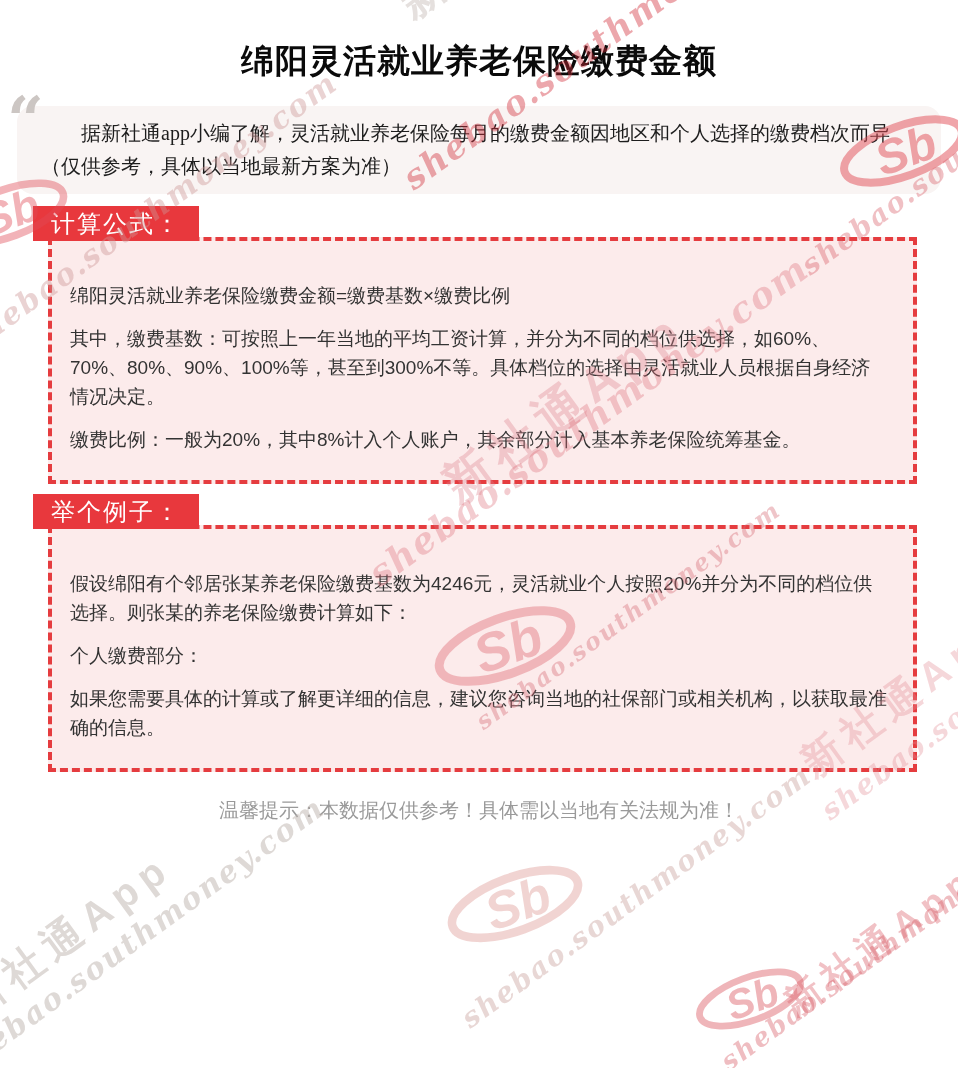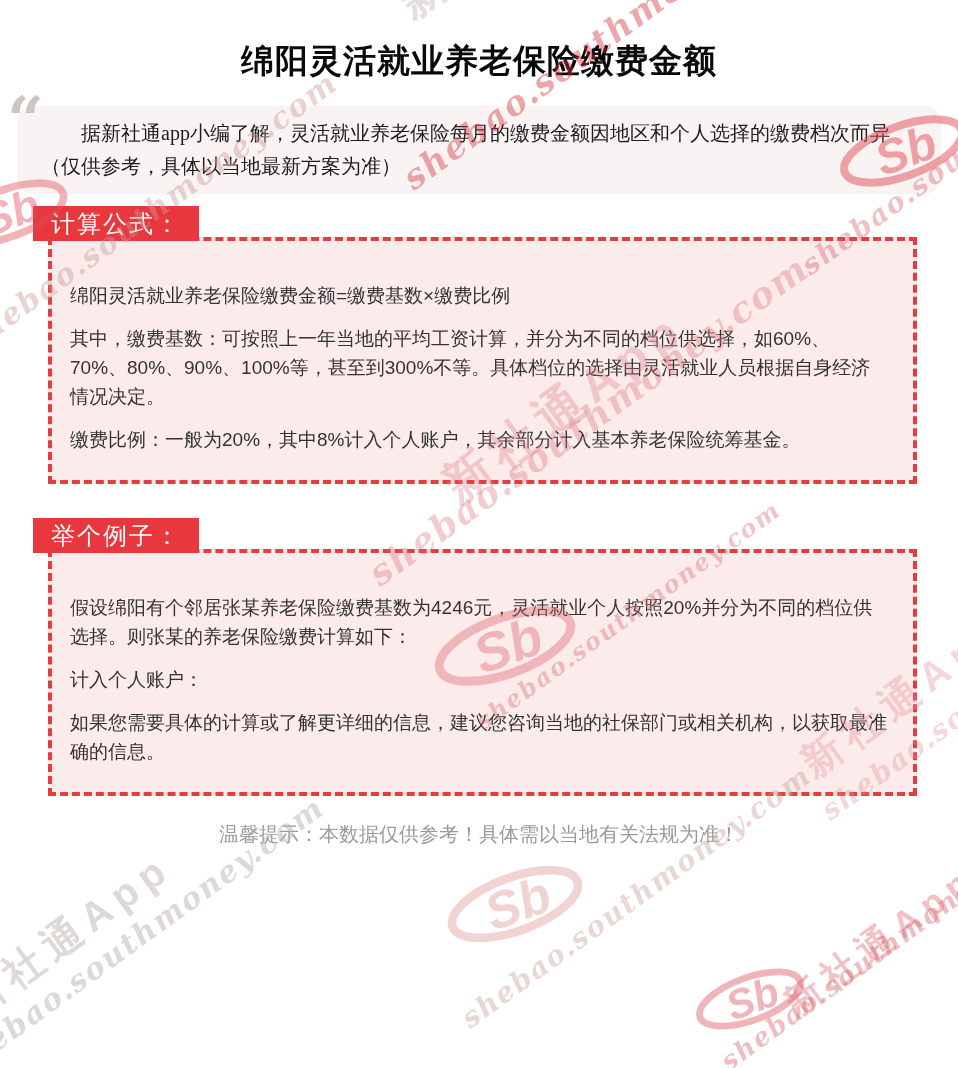--- a/index.html
+++ b/index.html
@@ -40,21 +40,21 @@
   
   .section-label {
     display: inline-block;
     margin: 12px 0 0 33px;
     background: #e8383d; color: #ffffff;
     font-size: 24px; line-height: 35px;
     padding: 0 18px;
     position: relative; z-index: 2;
     letter-spacing: 2px;
   }
-  .section-label.second { margin-top: 34px; }
+  .section-label.second { margin-top: 10px; }
 
   
   .dashed-box {
     margin: -4px 41px 0 48px;
     border: 4px dashed #e53c3f;
     background: #fcebeb;
     padding: 26px 26px 12px 18px;
     font-size: 19px; line-height: 29px; color: #333;
   }
   .dashed-box p { margin: 14px 0; }
@@ -99,21 +99,21 @@
       <p>绵阳灵活就业养老保险缴费金额=缴费基数×缴费比例</p>
       <p>其中，缴费基数：可按照上一年当地的平均工资计算，并分为不同的档位供选择，如60%、70%、80%、90%、100%等，甚至到300%不等。具体档位的选择由灵活就业人员根据自身经济情况决定。</p>
       <p>缴费比例：一般为20%，其中8%计入个人账户，其余部分计入基本养老保险统筹基金。</p>
     </div>
   </div>
 
   <div>
     <div class="section-label second">举个例子：</div>
     <div class="dashed-box">
       <p>假设绵阳有个邻居张某养老保险缴费基数为4246元，灵活就业个人按照20%并分为不同的档位供选择。则张某的养老保险缴费计算如下：</p>
-      <p>计入个人账户：</p>
+      <p>个人缴费部分：</p>
       <p>如果您需要具体的计算或了解更详细的信息，建议您咨询当地的社保部门或相关机构，以获取最准确的信息。</p>
     </div>
   </div>
 
   <div class="footer-note">温馨提示：本数据仅供参考！具体需以当地有关法规为准！</div>
 
 </div>
 
 <div class="watermark-layer">
 

